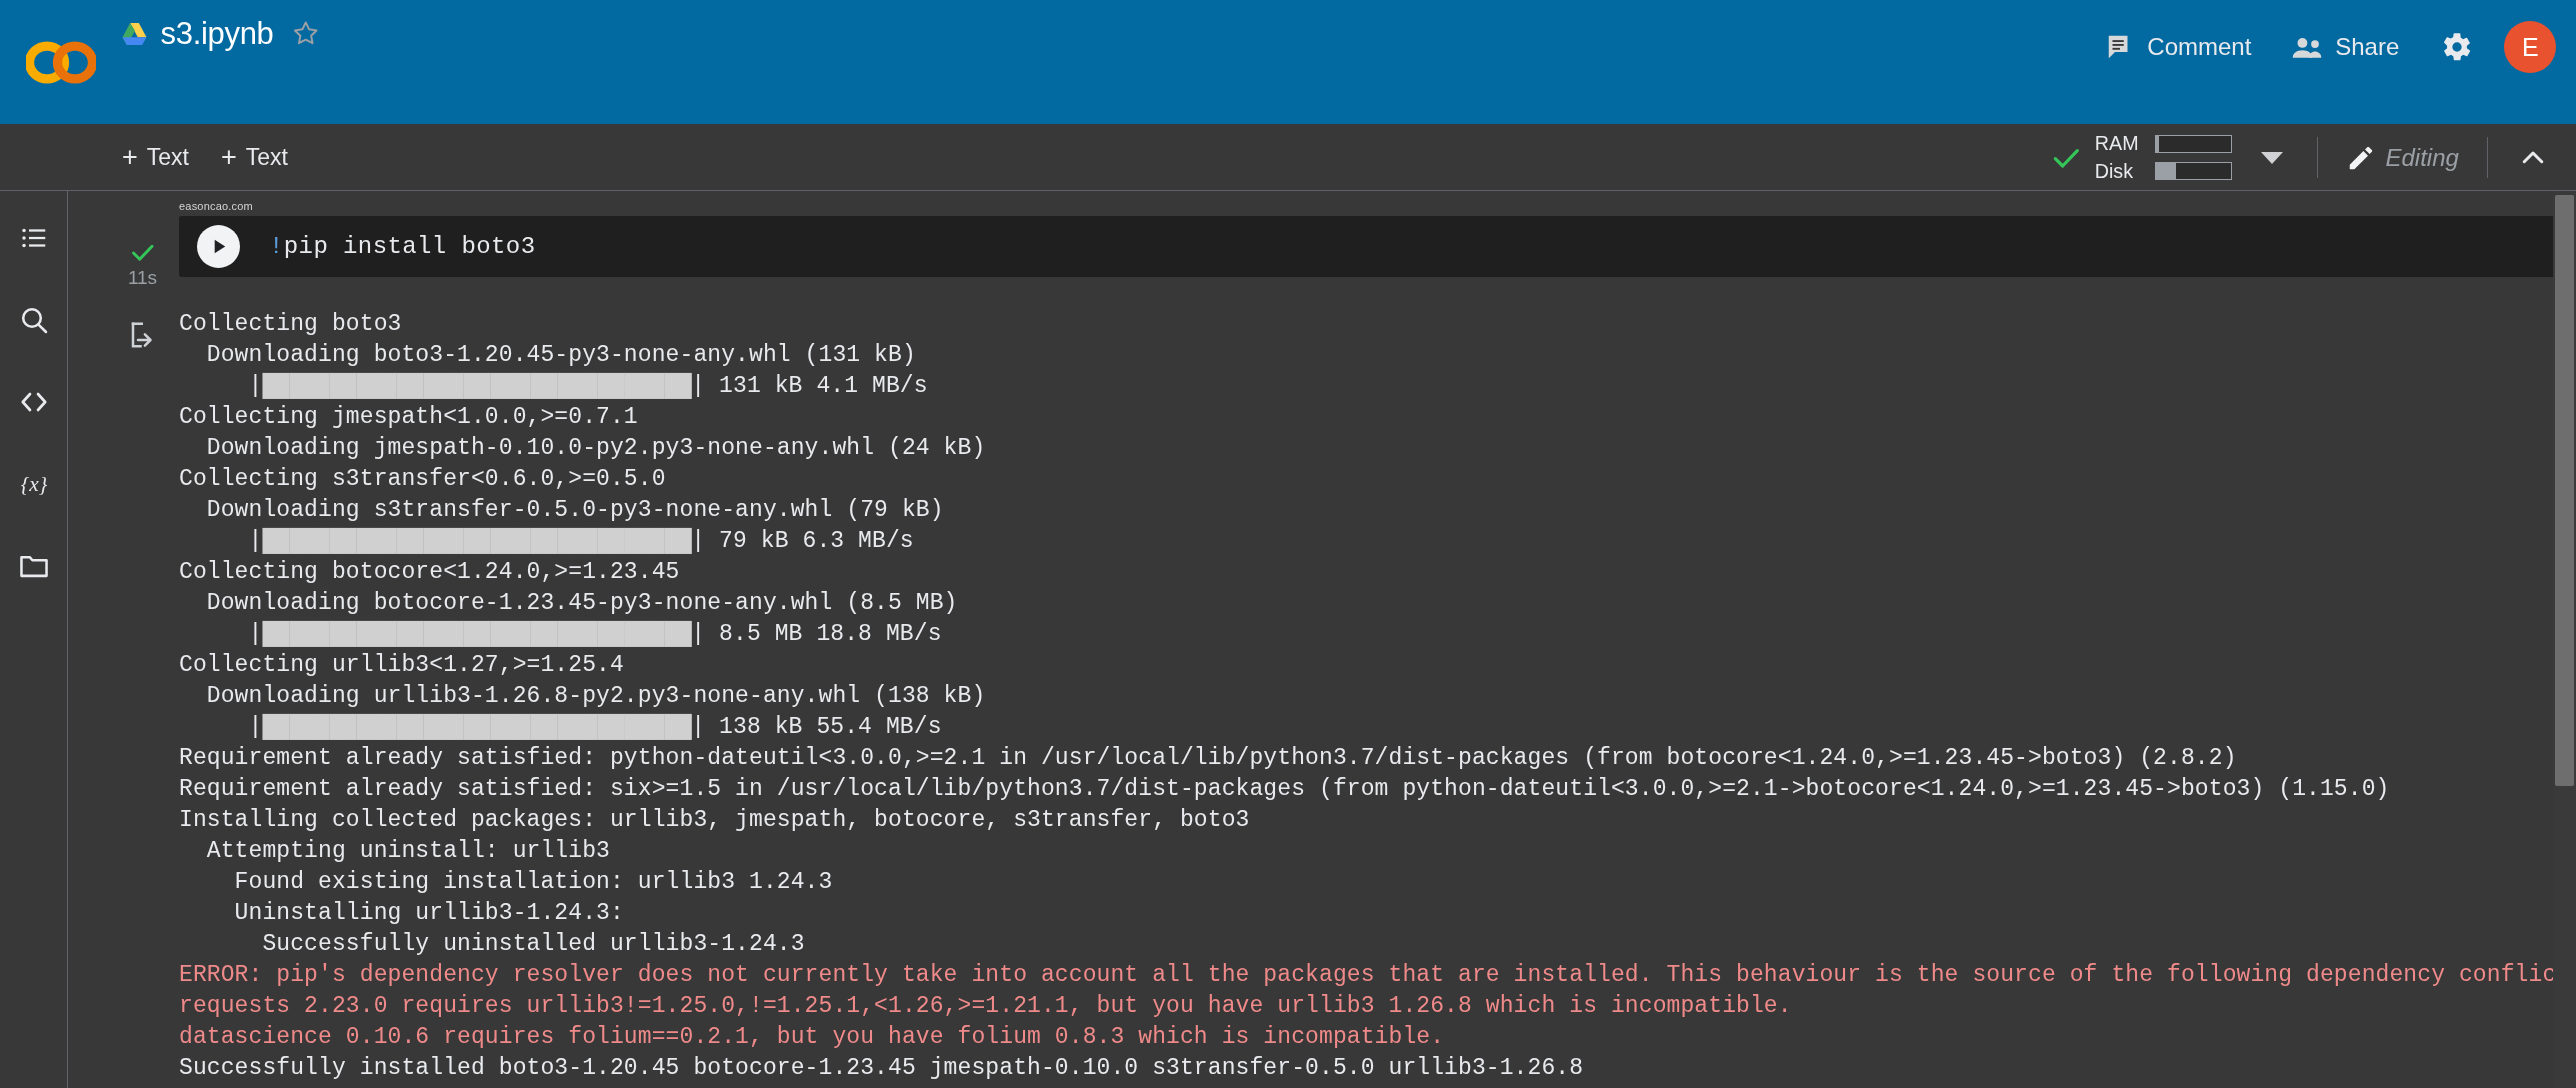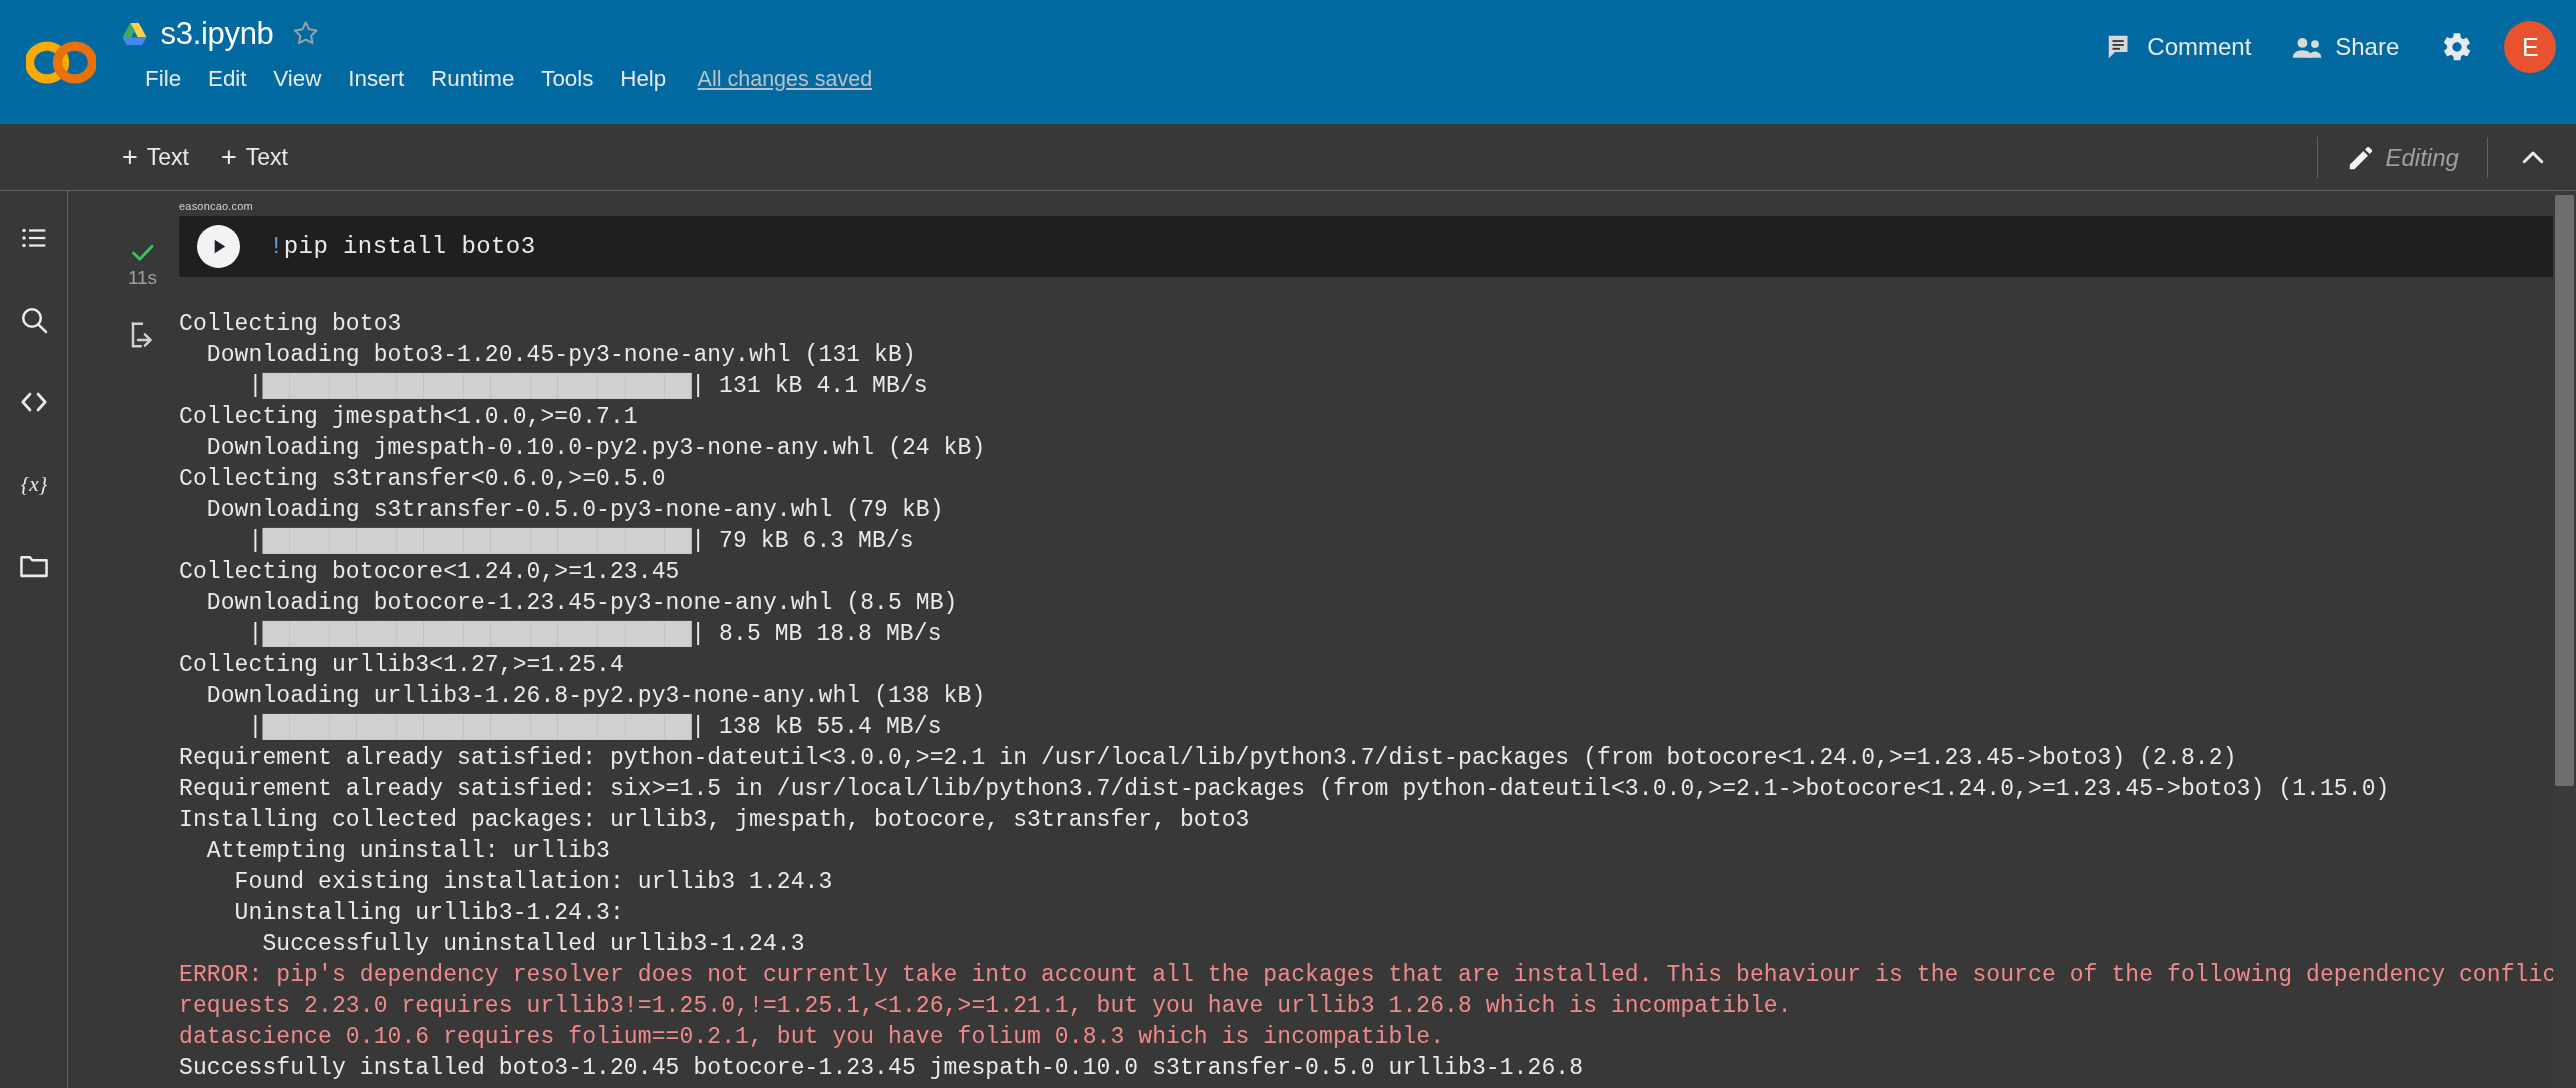--- a/index.html
+++ b/index.html
@@ -315,30 +315,20 @@
       <svg class="drive-icon" viewBox="0 0 24 22">
         <polygon points="8,1 16,1 23,14 15,14" fill="#ffd04b"></polygon>
         <polygon points="8,1 1,14 5,21 12.5,8" fill="#41a85f"></polygon>
         <polygon points="1,14 23,14 19,21 5,21" fill="#4688f1"></polygon>
       </svg>
       <span class="file-name">s3.ipynb</span>
       <svg class="star-icon" viewBox="0 0 24 24">
         <path d="M12 2.8l2.7 5.6 6.1.9-4.4 4.3 1.1 6.1L12 16.8 6.5 19.7l1.1-6.1L3.2 9.3l6.1-.9z" fill="none" stroke="#9aa0a6" stroke-width="1.6" stroke-linejoin="round"></path>
       </svg>
     </div>
-    <div class="menu-row">
-      <span class="menu-item">File</span>
-      <span class="menu-item">Edit</span>
-      <span class="menu-item">View</span>
-      <span class="menu-item">Insert</span>
-      <span class="menu-item">Runtime</span>
-      <span class="menu-item">Tools</span>
-      <span class="menu-item">Help</span>
-      <span class="saved-status">All changes saved</span>
-    </div>
   </div>
 
   <div class="header-right">
     <div class="hdr-btn">
       <svg width="30" height="30" viewBox="0 0 24 24">
         <path d="M3 3h15v13H8l-5 5z" fill="#d6d8da"></path>
         <rect x="6" y="6.5" width="9" height="1.5" fill="#383838"></rect>
         <rect x="6" y="9.6" width="9" height="1.5" fill="#383838"></rect>
         <rect x="6" y="12.7" width="6" height="1.5" fill="#383838"></rect>
       </svg>
@@ -369,20 +359,40 @@
   <div class="tb-btn">
     <span class="tb-plus">+</span>
     <span>Text</span>
   </div>
   <div class="tb-btn">
     <span class="tb-plus">+</span>
     <span>Text</span>
   </div>
 
   <div class="toolbar-right">
+    <div class="resource-meter">
+      <svg class="check-mark" viewBox="0 0 24 24">
+        <path d="M4 12.5l5.5 5.5L20.5 6.5" fill="none" stroke="#35c65a" stroke-width="2.4" stroke-linecap="round" stroke-linejoin="round"></path>
+      </svg>
+      <div class="meter-rows">
+        <div class="meter-row">
+          <span class="meter-label">RAM</span>
+          <span class="meter-bar">
+            <span class="meter-fill" id="ram-fill" style="width: 4%;"></span>
+          </span>
+        </div>
+        <div class="meter-row">
+          <span class="meter-label">Disk</span>
+          <span class="meter-bar">
+            <span class="meter-fill" id="disk-fill" style="width: 26%;"></span>
+          </span>
+        </div>
+      </div>
+      <span class="caret-down"></span>
+    </div>
 
     <span class="tb-divider"></span>
 
     <div class="editing-btn">
       <svg width="30" height="30" viewBox="0 0 24 24">
         <path fill="#f1f3f4" d="M3 17.3V21h3.7L17.6 10.1l-3.7-3.7L3 17.3zM20.7 7a1 1 0 000-1.4l-2.3-2.3a1 1 0 00-1.4 0l-1.8 1.8 3.7 3.7 1.8-1.8z"></path>
       </svg>
       <span class="editing-label">Editing</span>
     </div>
 

